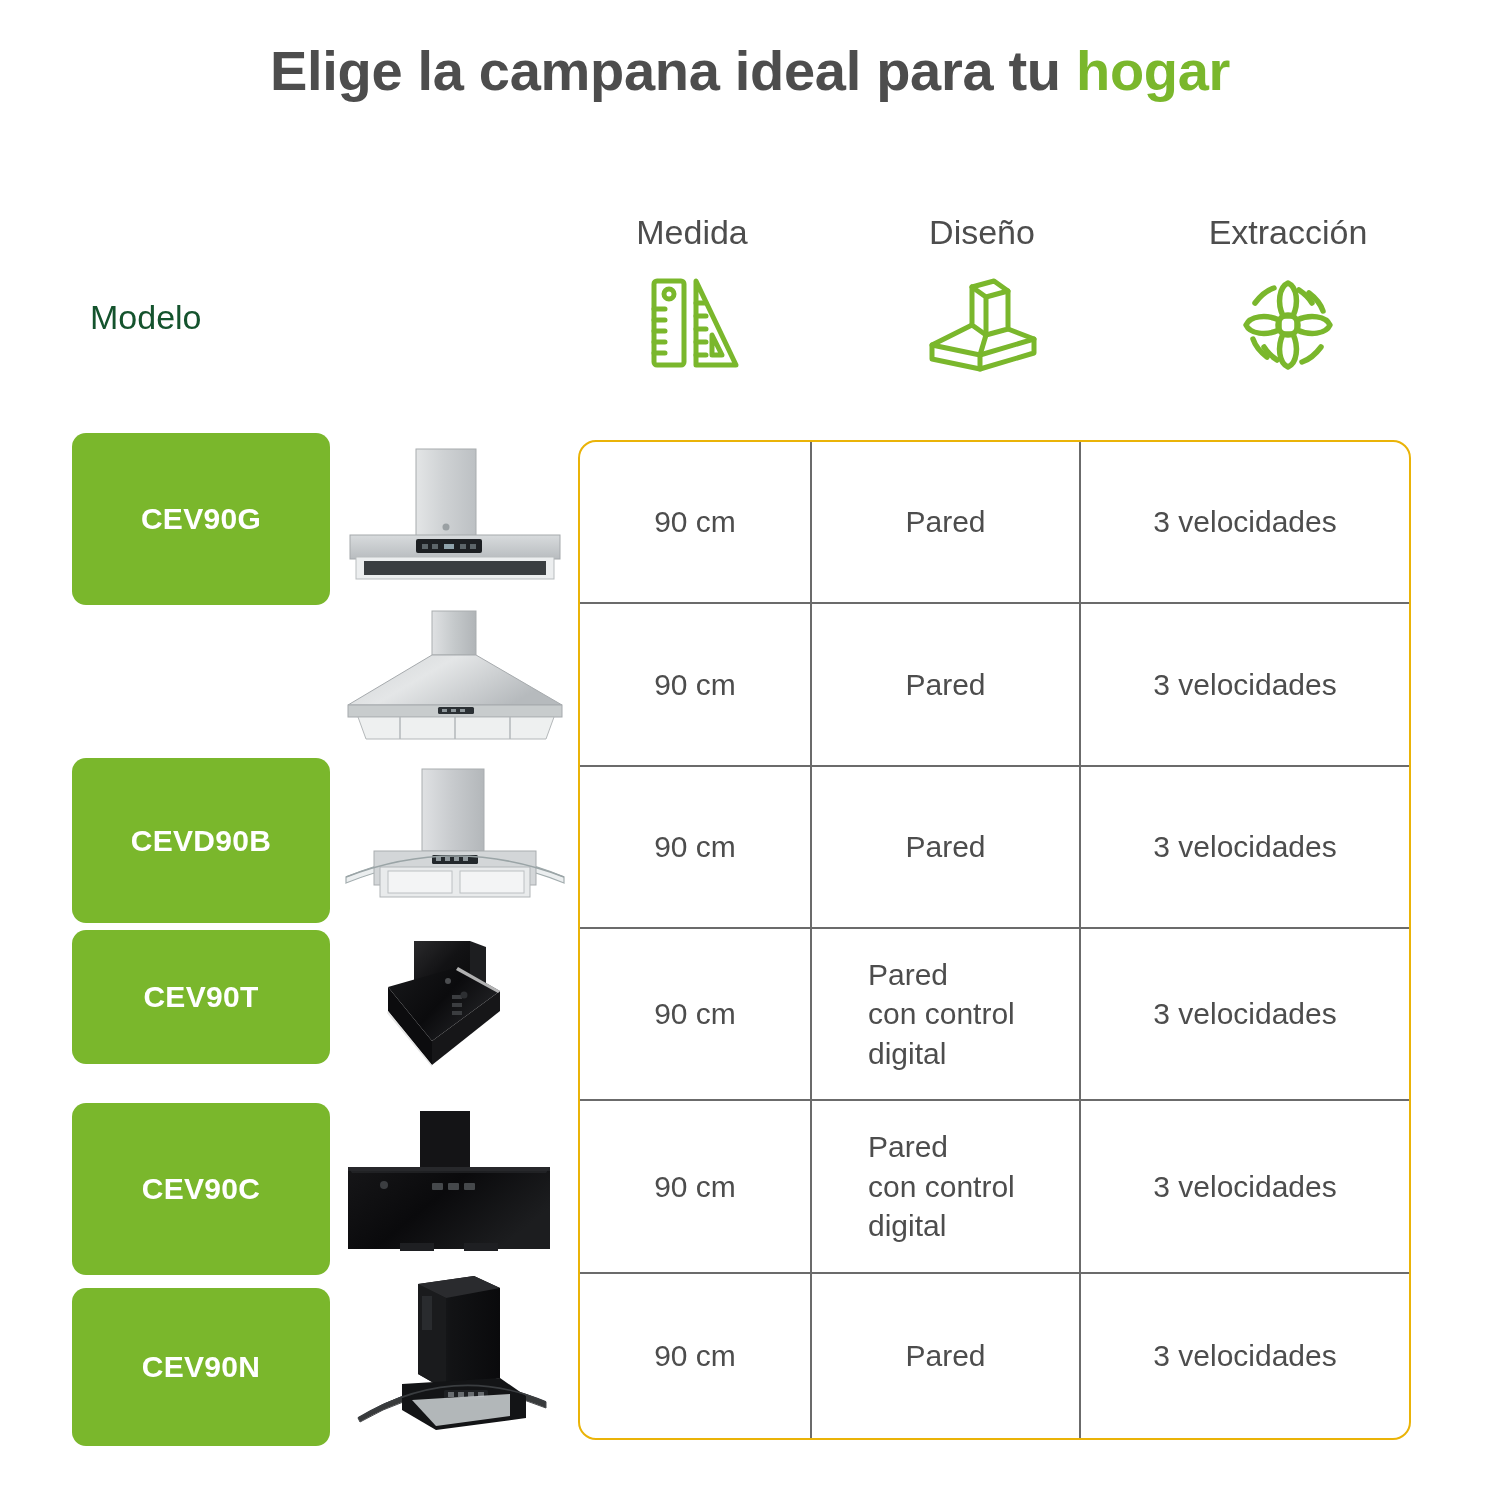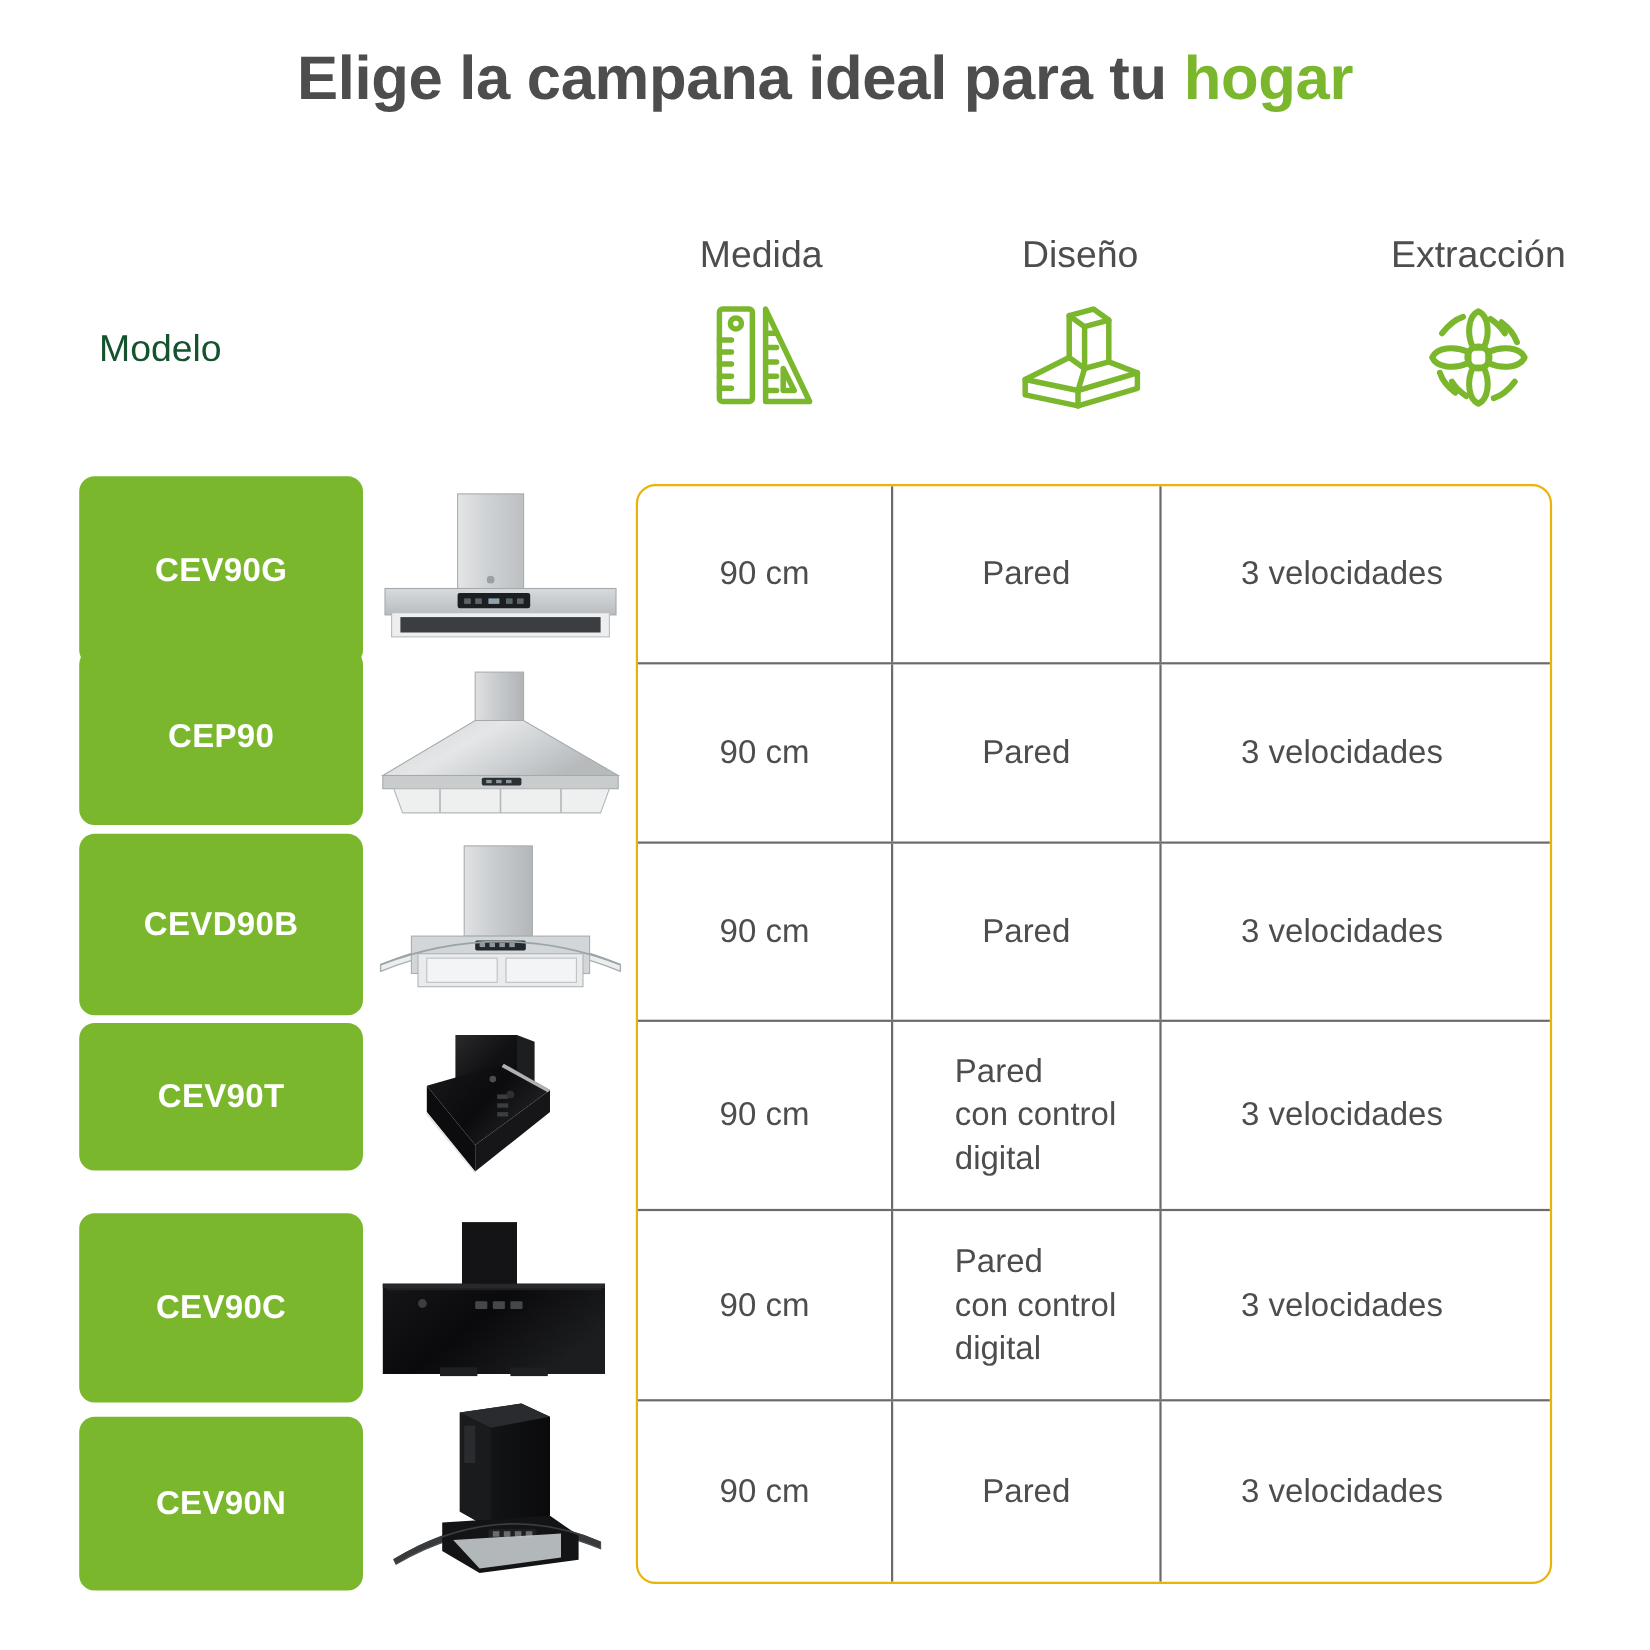--- a/index.html
+++ b/index.html
@@ -26,21 +26,21 @@
   }
   .col-head .label {
     font-size: 34px; font-weight: 400; color: #4d4d4d;
     line-height: 1.1; white-space: nowrap;
   }
   .col-head .icon { margin-top: 22px; display: block; }
   .col-head .icon svg { display: inline-block; }
 
   #head-medida     { left: 562px; top: 214px; }
   #head-diseno     { left: 852px; top: 214px; }
-  #head-extraccion { left: 1214px; top: 214px; }
+  #head-extraccion { left: 1158px; top: 214px; }
 
   .modelo-head {
     position: absolute; left: 90px; top: 298px;
     font-size: 34px; color: #14532d; font-weight: 400;
   }
 
   
   .badges { position: absolute; left: 72px; top: 433px; width: 258px; }
   .badge {
     width: 258px; background: #7ab72c; border-radius: 14px;
@@ -67,21 +67,21 @@
   .trow { display: flex; border-bottom: 2px solid #6b6b6b; }
   .trow:last-child { border-bottom: none; }
   .tcell {
     display: flex; align-items: center;
     border-right: 2px solid #6b6b6b;
     font-size: 30px; color: #4d4d4d; line-height: 1.32;
     padding: 0 16px;
   }
   .tcell:last-child { border-right: none; }
   .c-medida     { width: 232px; justify-content: center; text-align: center; }
-  .c-diseno     { width: 244px; justify-content: flex-start; text-align: left; padding-left: 56px; }
+  .c-diseno     { width: 269px; justify-content: flex-start; text-align: left; padding-left: 56px; }
   .c-extraccion { width: 328px; justify-content: center; text-align: center; }
   .c-diseno.center { justify-content: center; text-align: center; padding-left: 16px; }
 </style>
 </head>
 <body>
 
 <div class="page">
 
   <div class="title"><span>Elige la campana ideal para tu </span><span class="accent">hogar</span></div>
 
@@ -138,23 +138,20 @@
           <path d="M88 74 C82 82 75 87 69 89"></path>
         </g>
       </svg>
     </span>
   </div>
 
   <div class="badges" style="top: 0px; left: 72px; position: absolute; height: 1500px;">
       <div class="badge" style="position: absolute; top: 433px; height: 172px;">
         <span>CEV90G</span>
       </div>
-      <div class="badge" style="position: absolute; top: 590px; height: 160px;">
-        <span>CEP90</span>
-      </div>
       <div class="badge" style="position: absolute; top: 758px; height: 165px;">
         <span>CEVD90B</span>
       </div>
       <div class="badge" style="position: absolute; top: 930px; height: 134px;">
         <span>CEV90T</span>
       </div>
       <div class="badge" style="position: absolute; top: 1103px; height: 172px;">
         <span>CEV90C</span>
       </div>
       <div class="badge" style="position: absolute; top: 1288px; height: 158px;">

